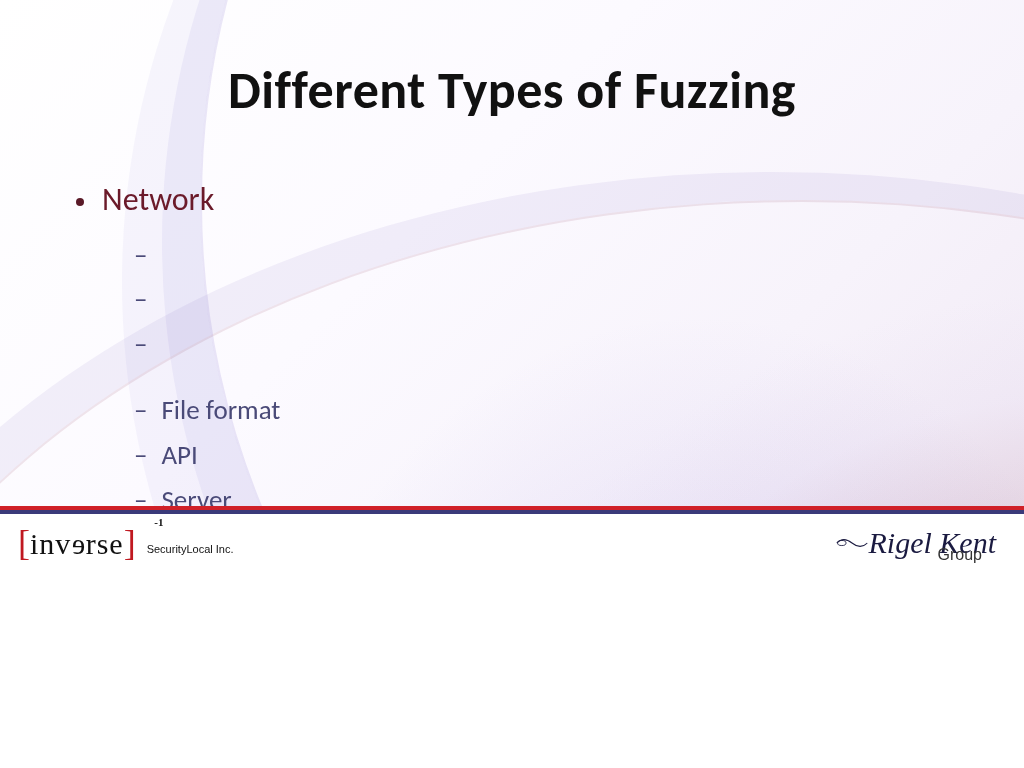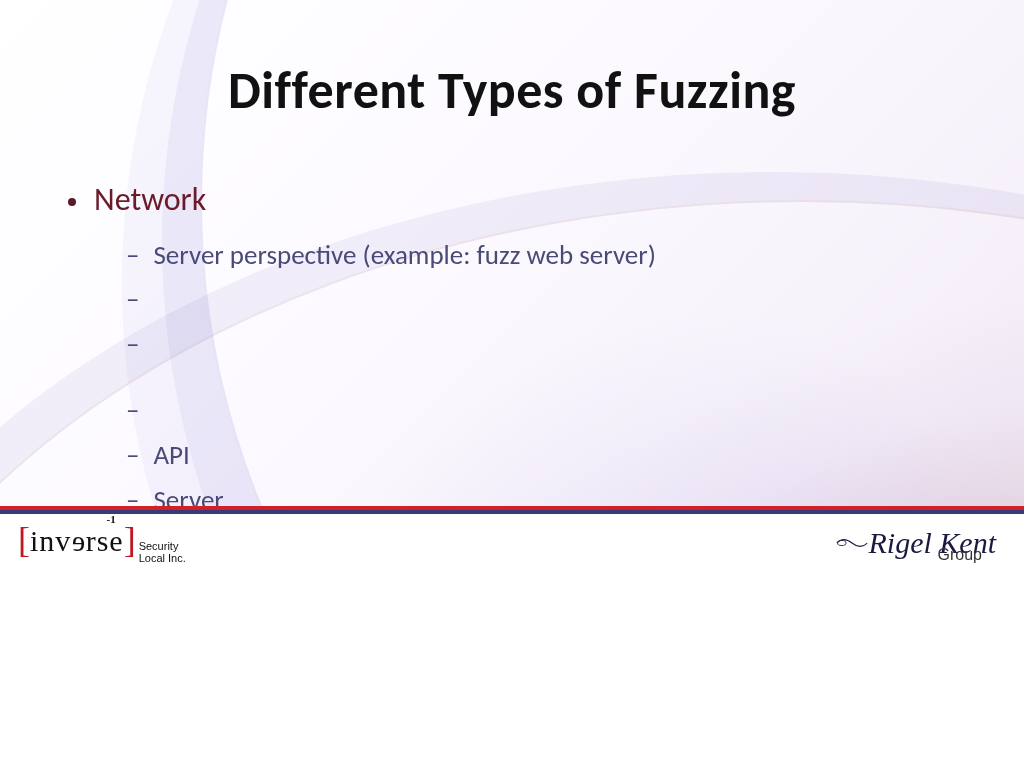--- a/index.html
+++ b/index.html
@@ -32,21 +32,21 @@
     border: 2px solid rgba(140,60,90,0.12);
     box-shadow:
       30px 30px 0 -2px rgba(140,60,90,0.08),
       -30px -30px 0 -2px rgba(100,80,180,0.08);
   }
   .title {
     position: absolute; top: 58px; left: 0; width: 100%; text-align: center;
     font-size: 52px; font-weight: 700; color: #111; letter-spacing: 0.5px;
   }
   .content {
-    position: absolute; top: 178px; left: 68px; right: 60px;
+    position: absolute; top: 178px; left: 76px; right: 60px;
   }
   .l1 {
     list-style: none;
   }
   .l1 > li {
     margin-bottom: 10px;
   }
   .l1-row {
     display: flex; align-items: baseline; gap: 18px;
     color: #6b1a2a; font-size: 32px; line-height: 1.4;
@@ -75,22 +75,22 @@
     display: flex; align-items: baseline; font-family: 'Times New Roman', serif;
     color: #111; position: relative;
   }
   .logo-left .br { color: #c01820; font-size: 36px; font-weight: 400; }
   .logo-left .word { font-size: 30px; letter-spacing: 1px; position: relative; top: -1px; }
   .logo-left .flip { display: inline-block; transform: scaleX(-1); }
   .logo-left .exp {
     position: absolute; top: -6px; right: 70px; font-size: 11px; font-weight: 700;
   }
   .logo-left .sub {
-    display: inline-flex; flex-direction: column; font-size: 11px; line-height: 1.05;
-    margin-left: 3px; font-family: Arial, sans-serif; position: relative; top: -2px;
+    display: inline-flex; flex-direction: row; font-size: 11px; line-height: 1.05;
+    margin-left: 11px; font-family: Arial, sans-serif; position: relative; top: -2px;
   }
   .logo-right {
     font-family: 'Brush Script MT', cursive; font-size: 30px; color: #1a1a40;
     font-style: italic; position: relative; display: flex; align-items: center; gap: 0;
   }
   .logo-right .swirl { width: 34px; height: 18px; }
   .logo-right .grp {
     position: absolute; right: 14px; bottom: -4px; font-size: 16px;
     font-family: Arial, sans-serif; font-style: normal; color: #333;
   }
@@ -106,34 +106,34 @@
   <div class="content">
     <ul class="l1">
       <li>
         <div class="l1-row">
           <span class="bullet-dot"></span>
           <span>Network</span>
         </div>
         <ul class="l2">
           <li>
               <span class="dash">–</span>
-              <span>Server perspective (example: fuzz web server)</span>
             </li>
           <li>
               <span class="dash">–</span>
             </li>
           <li>
               <span class="dash">–</span>
             </li>
         </ul>
       </li>
       <li>
         <ul class="l2">
           <li>
               <span class="dash">–</span>
+              <span>File format</span>
             </li>
           <li>
               <span class="dash">–</span>
               <span>API</span>
             </li>
           <li>
               <span class="dash">–</span>
               <span>Server</span>
             </li>
         </ul>

